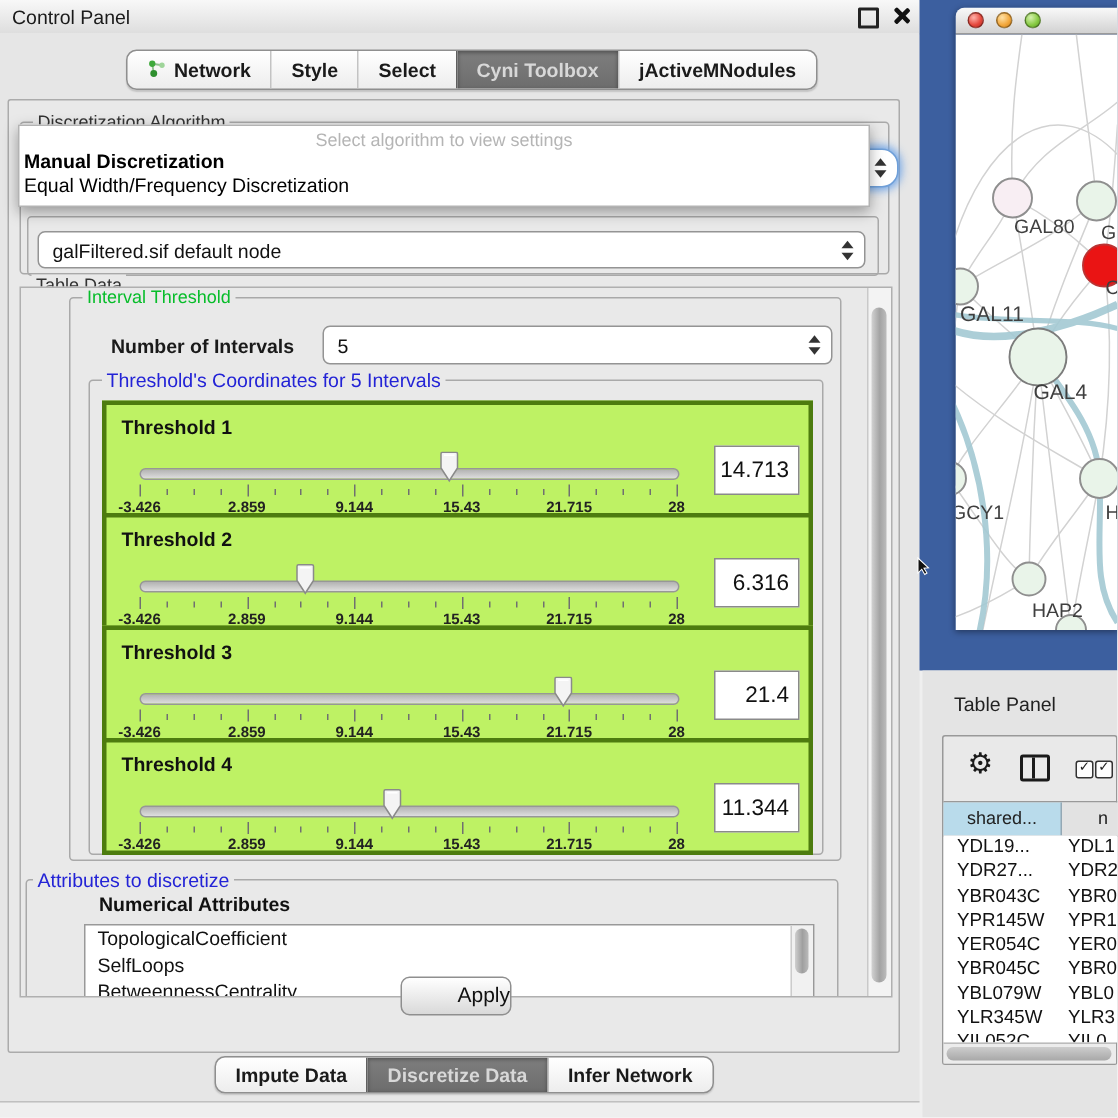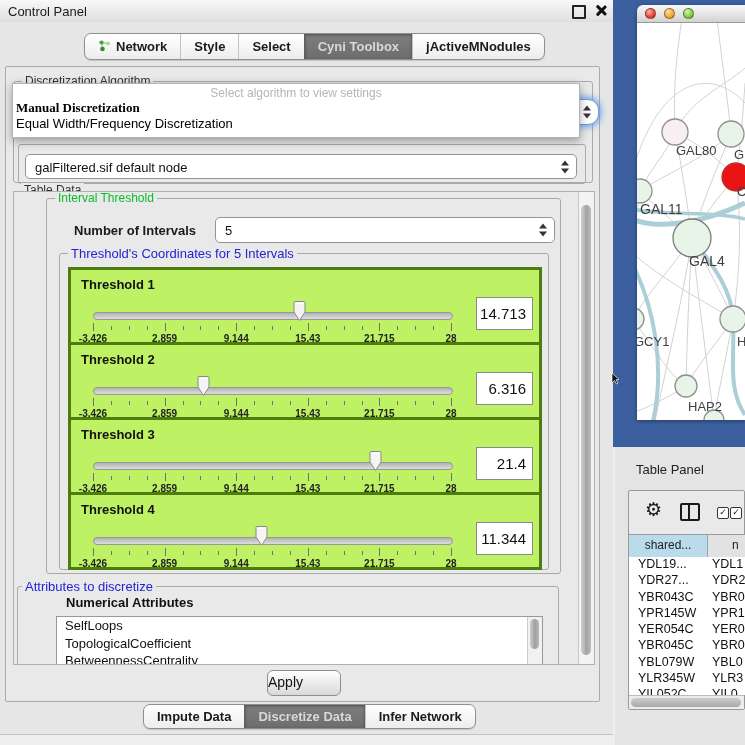--- a/index.html
+++ b/index.html
@@ -34,21 +34,21 @@
   .combo .ctext{position:absolute;left:9px;top:5px;font-size:13px;color:#111;white-space:nowrap;}
   .stepper{position:absolute;right:7px;top:50%;transform:translateY(-50%);display:flex;flex-direction:column;gap:3px;}
   .stepper .up{width:0;height:0;border-left:4px solid transparent;border-right:4px solid transparent;border-bottom:5px solid #333;}
   .stepper .dn{width:0;height:0;border-left:4px solid transparent;border-right:4px solid transparent;border-top:5px solid #333;}
   .combo.focused{border:1px solid #6f9fd8;border-radius:11px;box-shadow:0 0 6px 2px rgba(95,155,230,.85);}
   
   .popup{position:absolute;left:12px;top:83px;width:566px;height:53px;background:#fff;z-index:60;
          border:1px solid #b3b3b3;box-shadow:0 3px 9px rgba(0,0,0,.35);}
   .popup .prompt{margin-top:2px;text-align:center;font-size:12px;color:#b5b5b5;}
   .popup .opt{font-size:13px;line-height:16px;padding-left:3px;color:#000;white-space:nowrap;}
-  .popup .opt.bold{font-weight:bold;font-family:Liberation Serif, serif;}
+  .popup .opt.bold{font-weight:bold;}
   
   .settings{position:absolute;left:7px;top:124px;width:580px;height:472px;border:1px solid #b0b0b0;overflow:hidden;background:#e9e9e9;}
   .vscroll{position:absolute;right:0;top:0;bottom:0;width:15px;background:#f3f3f3;border-left:1px solid #c9c9c9;}
   .vscroll .thumb{position:absolute;left:2px;top:13px;bottom:9px;width:10px;border-radius:5px;
                   background:linear-gradient(90deg,#d2d2d2,#a3a3a3 55%,#bcbcbc);}
   
   .th-box{position:absolute;left:8px;width:468px;height:72px;background:#bef264;border:3px solid #4d7c0f;}
   .th-label{position:absolute;left:10px;top:7px;font-size:13px;font-weight:bold;color:#111;}
   .th-track{position:absolute;left:22px;top:42px;width:358px;height:6px;background:linear-gradient(#b2b2b2,#dedede);
             border:1px solid #979797;border-radius:4px;}
@@ -59,22 +59,22 @@
   .ticklab{position:absolute;top:10px;transform:translateX(-50%);font-size:10px;font-weight:bold;color:#222;white-space:nowrap;}
   .th-value{position:absolute;left:405px;top:27px;width:57px;height:33px;box-sizing:border-box;border:1px solid #8a8a8a;
             background:#fff;font:15px "Liberation Sans",sans-serif;text-align:right;padding-right:6px;color:#111;}
   
   .attr-heading{position:absolute;left:52px;top:403px;font-size:13px;font-weight:bold;color:#111;}
   .attr-list{position:absolute;left:42px;top:424px;width:485px;height:50px;background:#fff;border:1px solid #999;overflow:hidden;}
   .attr-list .list-item{font-size:13px;line-height:17.5px;padding-left:8px;color:#111;white-space:nowrap;}
   .attr-list .lscroll{position:absolute;right:0;top:0;bottom:0;width:14px;background:#f1f1f1;border-left:1px solid #ccc;}
   .attr-list .lthumb{position:absolute;left:2px;top:2px;width:9px;height:30px;border-radius:5px;
                      background:linear-gradient(90deg,#cfcfcf,#9f9f9f 55%,#bababa);}
-  .apply-btn{position:absolute;left:261px;top:603px;width:72px;height:24px;border:1px solid #8f8f8f;border-radius:6px;
-             background:linear-gradient(#ffffff,#d9d9d9);font-size:14px;color:#111;text-align:left;line-height:22px;}
+  .apply-btn{position:absolute;left:261px;top:584px;width:72px;height:24px;border:1px solid #8f8f8f;border-radius:6px;
+             background:linear-gradient(#ffffff,#d9d9d9);font-size:14px;color:#111;text-align:right;line-height:22px;}
   
   .blue-frame{position:absolute;left:613px;top:0;width:132px;height:447px;background:#3c5f9f;}
   .mac-window{position:absolute;left:637px;top:5px;width:108px;height:415px;border-radius:6px 0 0 0;overflow:hidden;box-shadow:0 1px 4px rgba(0,0,0,.4);}
   .mac-titlebar{height:17px;background:linear-gradient(#f9f9f9,#d2d2d2);border-bottom:1px solid #9a9a9a;position:relative;}
   .tl{position:absolute;top:3px;width:11px;height:11px;border-radius:50%;border:1px solid rgba(0,0,0,.35);box-sizing:border-box;}
   .tl.red{left:8px;background:radial-gradient(circle at 35% 30%,#ffb3ab,#e4453a 60%,#b03228);}
   .tl.yellow{left:27px;background:radial-gradient(circle at 35% 30%,#ffe2a8,#f2a63a 60%,#c77f1f);}
   .tl.green{left:46px;background:radial-gradient(circle at 35% 30%,#d6f2b0,#85c940 60%,#5d9a28);}
   .mac-canvas{height:398px;background:#fff;}
   .tablepanel-area{position:absolute;left:615px;top:447px;width:130px;height:298px;background:#e4e4e4;}
@@ -334,22 +334,22 @@
           </div>
         </div>
       </div>
 
       <div class="group" style="left:3px;top:394px;width:540px;height:85px;">
         <span class="group-title blue" style="left:4px;">Attributes to discretize</span>
       </div>
       <span class="attr-heading">Numerical Attributes</span>
       <div class="attr-list">
         <div id="attr-items">
+            <div class="list-item">TopologicalCoefficient</div>
             <div class="list-item">SelfLoops</div>
-            <div class="list-item">TopologicalCoefficient</div>
             <div class="list-item">BetweennessCentrality</div>
           </div>
         <div class="lscroll">
             <div class="lthumb"></div>
           </div>
       </div>
 
       <div class="vscroll">
           <div class="thumb"></div>
         </div>

